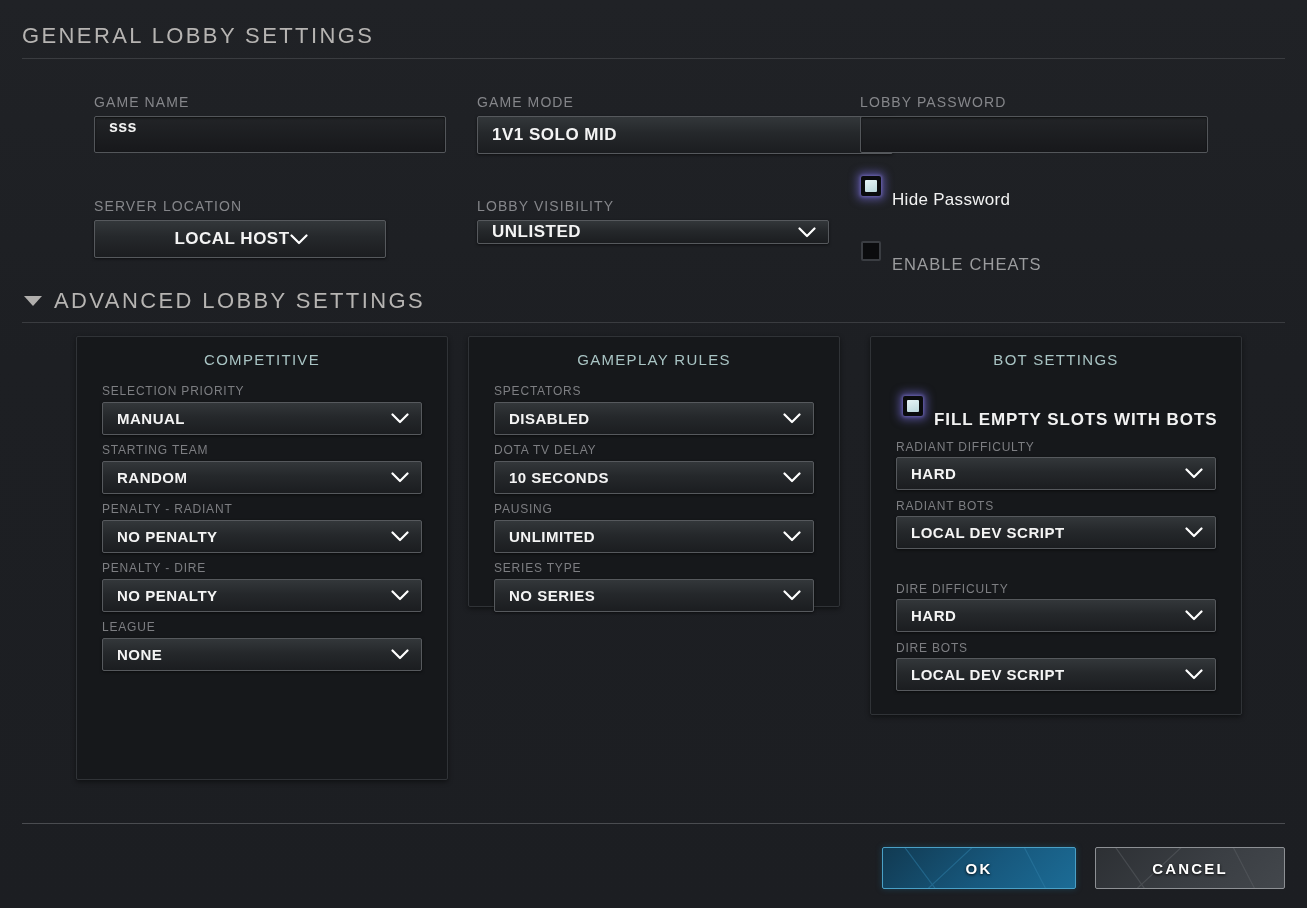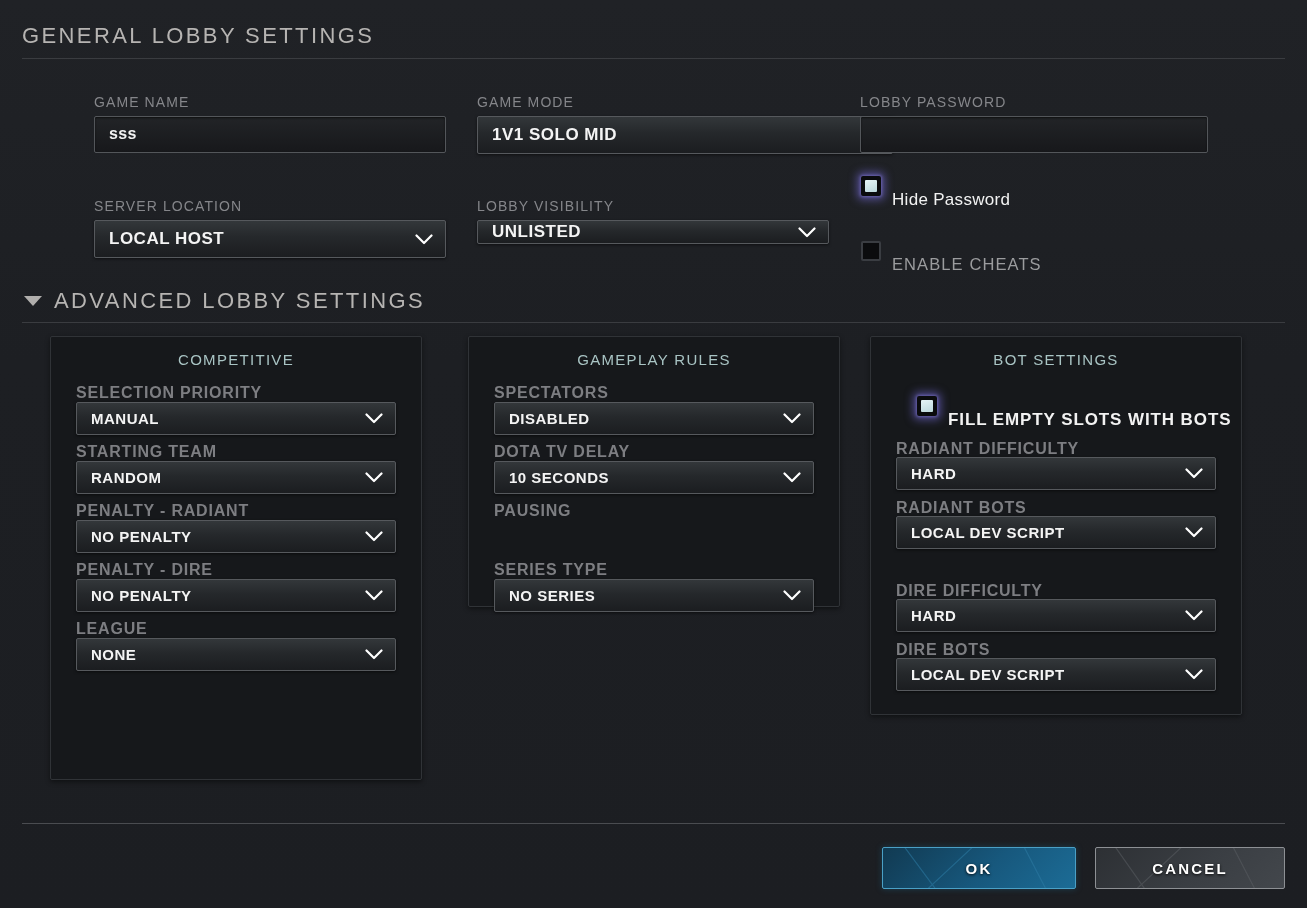--- a/index.html
+++ b/index.html
@@ -49,35 +49,34 @@
   
   .fld-label {
     position: absolute;
     font-size: 14px;
     letter-spacing: 1.1px;
     color: #85868a;
     text-transform: uppercase;
     white-space: nowrap;
   }
   .fld-label.sm {
-    font-size: 16px;
+    font-size: 12px;
     letter-spacing: 0.8px;
     color: #7d7e82;
-    font-weight: bold;
   }
 
   
   .text-input {
     position: absolute;
     background: linear-gradient(180deg, #222427 0%, #17181b 100%);
     border: 1px solid #53565a;
     border-radius: 2px;
     display: flex;
-    align-items: flex-start;
-    padding: 8px 14px;
+    align-items: flex-end;
+    padding: 16px 14px;
     box-shadow: 0 1px 2px rgba(0,0,0,.6) inset;
   }
   .text-input .val {
     font-size: 16px;
     font-weight: bold;
     color: #f2f2f2;
     letter-spacing: .4px;
   }
 
   
@@ -247,21 +246,21 @@
   <div class="text-input" style="left:860px; top:116px; width:348px; height:37px;">
     <span class="val" placeholder=""></span>
   </div>
 
   <div class="cb-row" style="left:861px; top:162px;">
     <span class="cbox checked"></span>
     <span class="cb-label">Hide Password</span>
   </div>
 
   <div class="fld-label" style="left:94px; top:198px;">SERVER LOCATION</div>
-  <div class="dropdown" style="left:94px; top:220px; width:352px; height:38px;">
+  <div class="dropdown" style="left:94px; top:220px; width:292px; height:38px;justify-content:center;">
     <span class="val">LOCAL HOST</span>
     <span class="chev">
       <svg viewBox="0 0 18 11">
           <path d="M1.5 1.5 L9 9 L16.5 1.5" fill="none" stroke="#ffffff" stroke-width="2.2" stroke-linecap="round" stroke-linejoin="round"></path>
         </svg>
     </span>
   </div>
 
   <div class="fld-label" style="left:477px; top:198px;">LOBBY VISIBILITY</div>
   <div class="dropdown" style="left:477px; top:220px; width:352px; height:24px;">
@@ -277,21 +276,21 @@
     <span class="cbox"></span>
     <span class="cb-label dim">ENABLE CHEATS</span>
   </div>
 
   <div class="section-header" style="left:24px; top:288px;">
     <span class="tri-down"></span>
     <span class="title">ADVANCED LOBBY SETTINGS</span>
   </div>
   <div class="hdr-rule" style="left:22px; top:322px; width:1263px;"></div>
 
-  <div class="panel" style="left:50px; top:336px; width:372px; height:444px;padding-left:20px;">
+  <div class="panel" style="left:76px; top:336px; width:372px; height:444px;padding-left:20px;">
     <div class="panel-title">COMPETITIVE</div>
 
     <div class="fld-label sm" style="left:25px; top:47px;">SELECTION PRIORITY</div>
     <div class="dropdown sm" style="left:25px; top:65px; width:320px; height:33px;">
       <span class="val">MANUAL</span>
       <span class="chev">
         <svg viewBox="0 0 18 11">
             <path d="M1.5 1.5 L9 9 L16.5 1.5" fill="none" stroke="#ffffff" stroke-width="2.2" stroke-linecap="round" stroke-linejoin="round"></path>
           </svg>
       </span>
@@ -355,36 +354,44 @@
     <div class="dropdown sm" style="left:25px; top:124px; width:320px; height:33px;">
       <span class="val">10 SECONDS</span>
       <span class="chev">
         <svg viewBox="0 0 18 11">
             <path d="M1.5 1.5 L9 9 L16.5 1.5" fill="none" stroke="#ffffff" stroke-width="2.2" stroke-linecap="round" stroke-linejoin="round"></path>
           </svg>
       </span>
     </div>
 
     <div class="fld-label sm" style="left:25px; top:165px;">PAUSING</div>
+    <div class="dropdown sm" style="left:25px; top:183px; width:320px; height:33px;">
+      <span class="val">UNLIMITED</span>
+      <span class="chev">
+        <svg viewBox="0 0 18 11">
+            <path d="M1.5 1.5 L9 9 L16.5 1.5" fill="none" stroke="#ffffff" stroke-width="2.2" stroke-linecap="round" stroke-linejoin="round"></path>
+          </svg>
+      </span>
+    </div>
 
     <div class="fld-label sm" style="left:25px; top:224px;">SERIES TYPE</div>
     <div class="dropdown sm" style="left:25px; top:242px; width:320px; height:33px;">
       <span class="val">NO SERIES</span>
       <span class="chev">
         <svg viewBox="0 0 18 11">
             <path d="M1.5 1.5 L9 9 L16.5 1.5" fill="none" stroke="#ffffff" stroke-width="2.2" stroke-linecap="round" stroke-linejoin="round"></path>
           </svg>
       </span>
     </div>
   </div>
 
   <div class="panel" style="left:870px; top:336px; width:372px; height:379px;">
     <div class="panel-title">BOT SETTINGS</div>
 
-    <div class="cb-row" style="left:46px; top:45px;justify-content:center;">
+    <div class="cb-row" style="left:32px; top:45px;justify-content:center;">
       <span class="cbox checked"></span>
       <span class="cb-label bold">FILL EMPTY SLOTS WITH BOTS</span>
     </div>
 
     <div class="fld-label sm" style="left:25px; top:103px;text-align:right;">RADIANT DIFFICULTY</div>
     <div class="dropdown sm" style="left:25px; top:120px; width:320px; height:33px;">
       <span class="val">HARD</span>
       <span class="chev">
         <svg viewBox="0 0 18 11">
             <path d="M1.5 1.5 L9 9 L16.5 1.5" fill="none" stroke="#ffffff" stroke-width="2.2" stroke-linecap="round" stroke-linejoin="round"></path>

